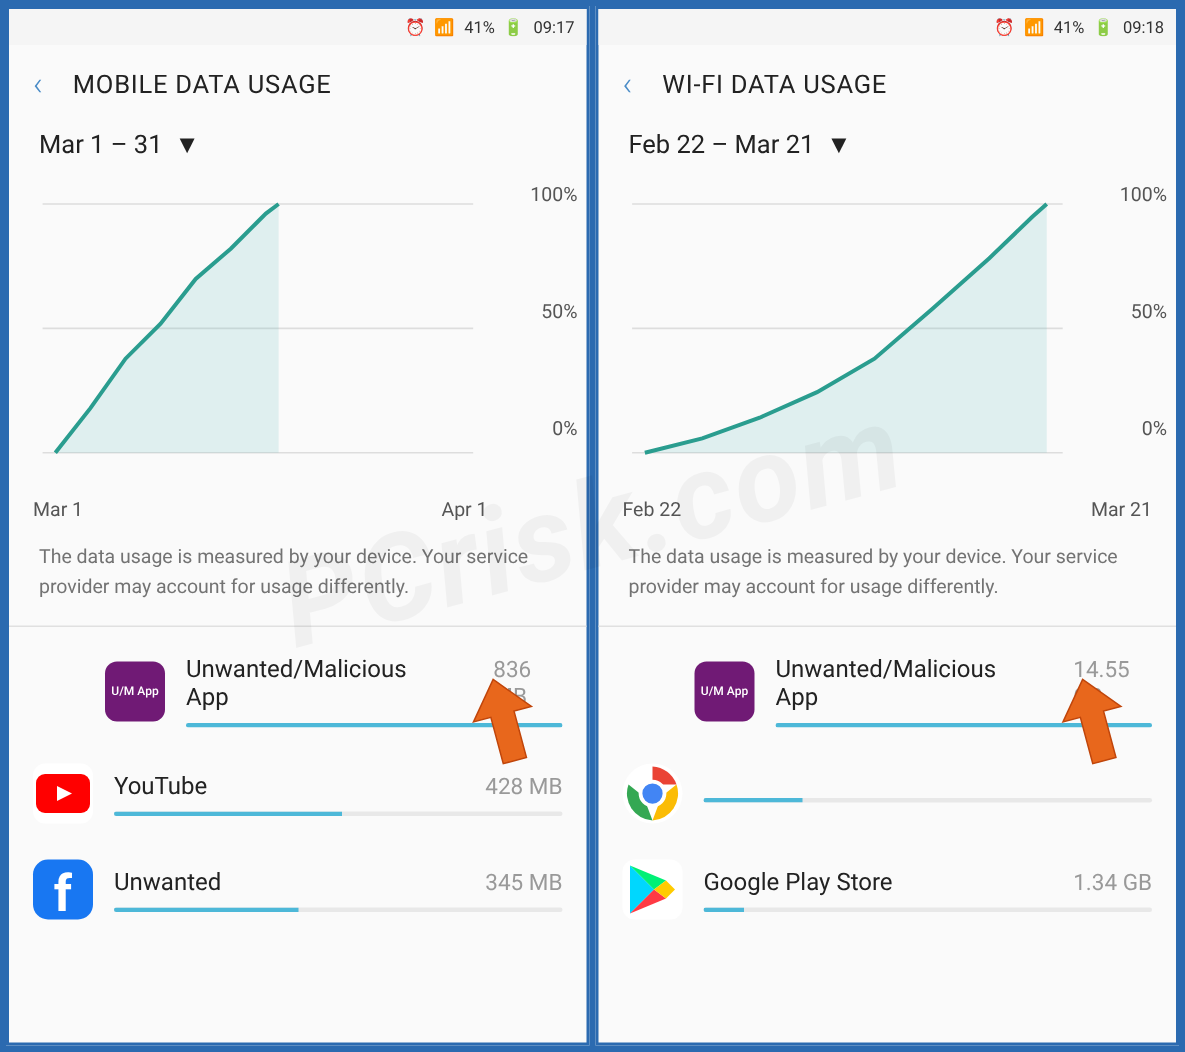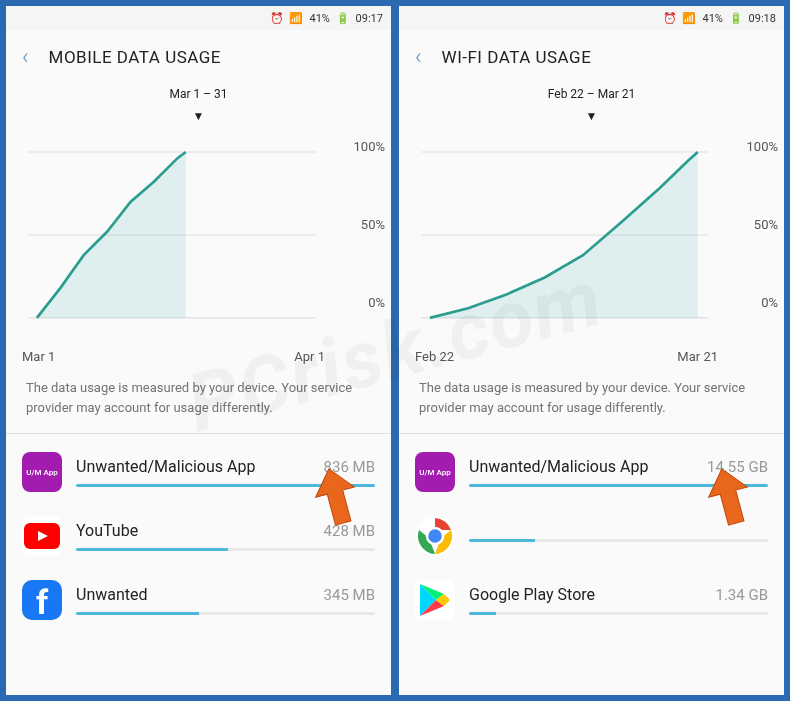--- a/index.html
+++ b/index.html
@@ -3,29 +3,29 @@
   <meta charset="utf-8">
   <style>
     * { margin: 0; padding: 0; box-sizing: border-box; font-family: -apple-system, Roboto, 'Segoe UI', sans-serif; }
     body { background: #2b6ab0; padding: 4px; display: flex; gap: 4px; width: 790px; height: 701px; position: relative; }
     .phone { background: #fafafa; flex: 1; display: flex; flex-direction: column; border: 2px solid #2b6ab0; }
     .status-bar { height: 24px; background: #f5f5f5; display: flex; justify-content: flex-end; align-items: center; padding: 0 8px; gap: 6px; font-size: 11px; color: #333; }
     .status-bar span { display: inline-flex; align-items: center; }
     .header { display: flex; align-items: center; padding: 14px 16px 18px; gap: 20px; }
     .back-btn { color: #4a8cc7; font-size: 22px; font-weight: 300; }
     .title { font-size: 17px; font-weight: 400; letter-spacing: 0.5px; color: #222; }
-    .date-selector { padding: 0 20px 6px; display: flex; align-items: center; gap: 8px; font-size: 12px; color: #222; flex-direction: column; }
+    .date-selector { padding: 0 20px 6px; display: flex; align-items: center; gap: 8px; font-size: 17px; color: #222; }
     .chart-area { padding: 6px 16px 12px; position: relative; height: 220px; }
     .chart-svg { width: 100%; height: 100%; }
     .chart-labels-x { display: flex; justify-content: space-between; padding: 0 16px 4px; font-size: 13px; color: #555; }
     .disclaimer { padding: 10px 20px 16px; font-size: 13px; color: #737373; line-height: 1.5; }
     .divider { height: 1px; background: #e0e0e0; margin: 0 0 4px; }
     .app-row { display: flex; align-items: center; padding: 14px 16px 10px; gap: 14px; position: relative; }
     .app-icon { width: 40px; height: 40px; border-radius: 8px; flex-shrink: 0; display: flex; align-items: center; justify-content: center; }
-    .icon-umapp { background: #a21caf; color: #fff; font-size: 8px; font-weight: 500; text-align: left; }
+    .icon-umapp { background: #701a75; color: #fff; font-size: 8px; font-weight: 500; text-align: left; margin-left: 48px; }
     .icon-youtube { background: #fff; }
     .icon-facebook { background: #1877f2; border-radius: 10px; }
     .icon-chrome { background: #fff; border-radius: 50%; }
     .icon-play { background: #fff; }
     .app-info { flex: 1; }
     .app-top { display: flex; justify-content: space-between; align-items: baseline; gap: 44px; }
     .app-name { font-size: 16px; color: #222; }
     .app-size { font-size: 15px; color: #999; }
     .app-bar { height: 3px; background: #e8e8e8; margin-top: 8px; border-radius: 2px; overflow: hidden; }
     .app-bar-fill { height: 100%; background: #4db8d8; }
@@ -148,21 +148,21 @@
     <svg class="chart-svg" viewBox="0 0 320 190">
       <line x1="0" y1="16" x2="270" y2="16" stroke="#ddd" stroke-width="1"></line>
       <line x1="0" y1="94" x2="270" y2="94" stroke="#ddd" stroke-width="1"></line>
       <line x1="0" y1="172" x2="270" y2="172" stroke="#ddd" stroke-width="1"></line>
       <path d="M 8 172 L 44 163 L 80 150 L 116 134 L 152 113 L 188 82 L 224 50 L 251 24 L 260 16 L 260 172 Z" fill="#4db8b8" fill-opacity="0.15"></path>
       <path d="M 8 172 L 44 163 L 80 150 L 116 134 L 152 113 L 188 82 L 224 50 L 251 24 L 260 16" stroke="#2a9d8f" stroke-width="2.5" fill="none"></path>
     </svg>
   </div>
   <div class="chart-labels-x">
     <span>Feb 22</span>
-    <span style="margin-right:50px">Mar 21</span>
+    <span style="">Mar 21</span>
   </div>
   <div class="disclaimer">The data usage is measured by your device. Your service provider may account for usage differently.</div>
   <div class="divider"></div>
 
   <div class="app-row">
     <div class="app-icon icon-umapp">U/M App</div>
     <div class="app-info">
       <div class="app-top">
         <span class="app-name">Unwanted/Malicious App</span>
         <span class="app-size">14.55 GB</span>

